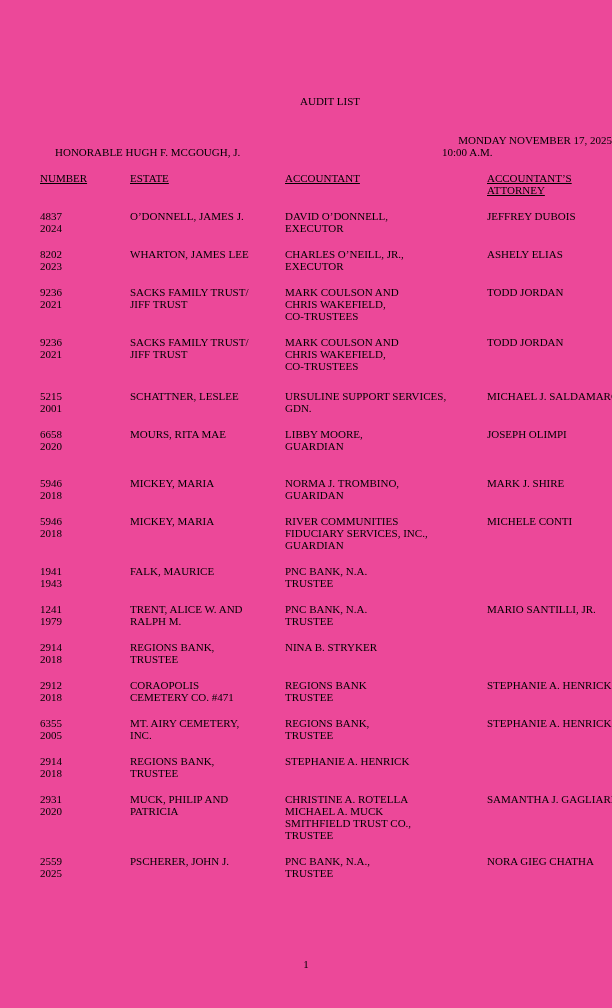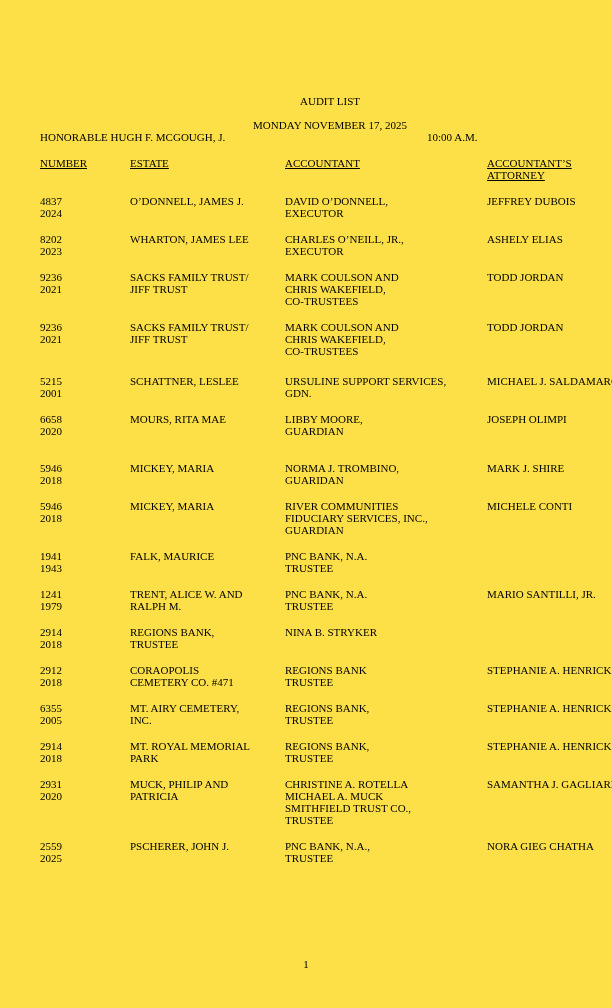--- a/index.html
+++ b/index.html
@@ -4,41 +4,42 @@
 <style>
   html, body {
     margin: 0;
     padding: 0;
     background: #ffffff;
   }
   .page {
     position: relative;
     width: 612px;
     height: 1008px;
-    background: #fde047;
+    background: #ec4899;
     color: #000000;
     font-family: "Liberation Serif", "DejaVu Serif", serif;
     font-size: 11px;
     line-height: 12px;
     overflow: hidden;
   }
   .centered {
     margin-left: 48px;
     text-align: center;
   }
   .doc-title {
     padding-top: 95px;
   }
   .doc-date {
-    margin-top: 12px;
+    margin-top: 27px;
+    text-align: right;
   }
   .info-line {
     position: relative;
     height: 12px;
-    margin-left: 40px;
+    margin-left: 55px;
   }
   .info-line .right-col {
     position: absolute;
     left: 387px;
     top: 0;
   }
   .grid-line {
     margin-left: 40px;
     display: grid;
     grid-template-columns: 70px 135px 182px 1fr;
@@ -313,24 +314,20 @@
           <div>STEPHANIE A. HENRICK</div>
         </div>
   </div>
 
   <div class="row grid-line">
     <div class="cell">
           <div>2914</div>
           <div>2018</div>
         </div>
     <div class="cell">
-          <div>MT. ROYAL MEMORIAL</div>
-          <div>PARK</div>
-        </div>
-    <div class="cell">
           <div>REGIONS BANK,</div>
           <div>TRUSTEE</div>
         </div>
     <div class="cell">
           <div>STEPHANIE A. HENRICK</div>
         </div>
   </div>
 
   <div class="row grid-line">
     <div class="cell">

